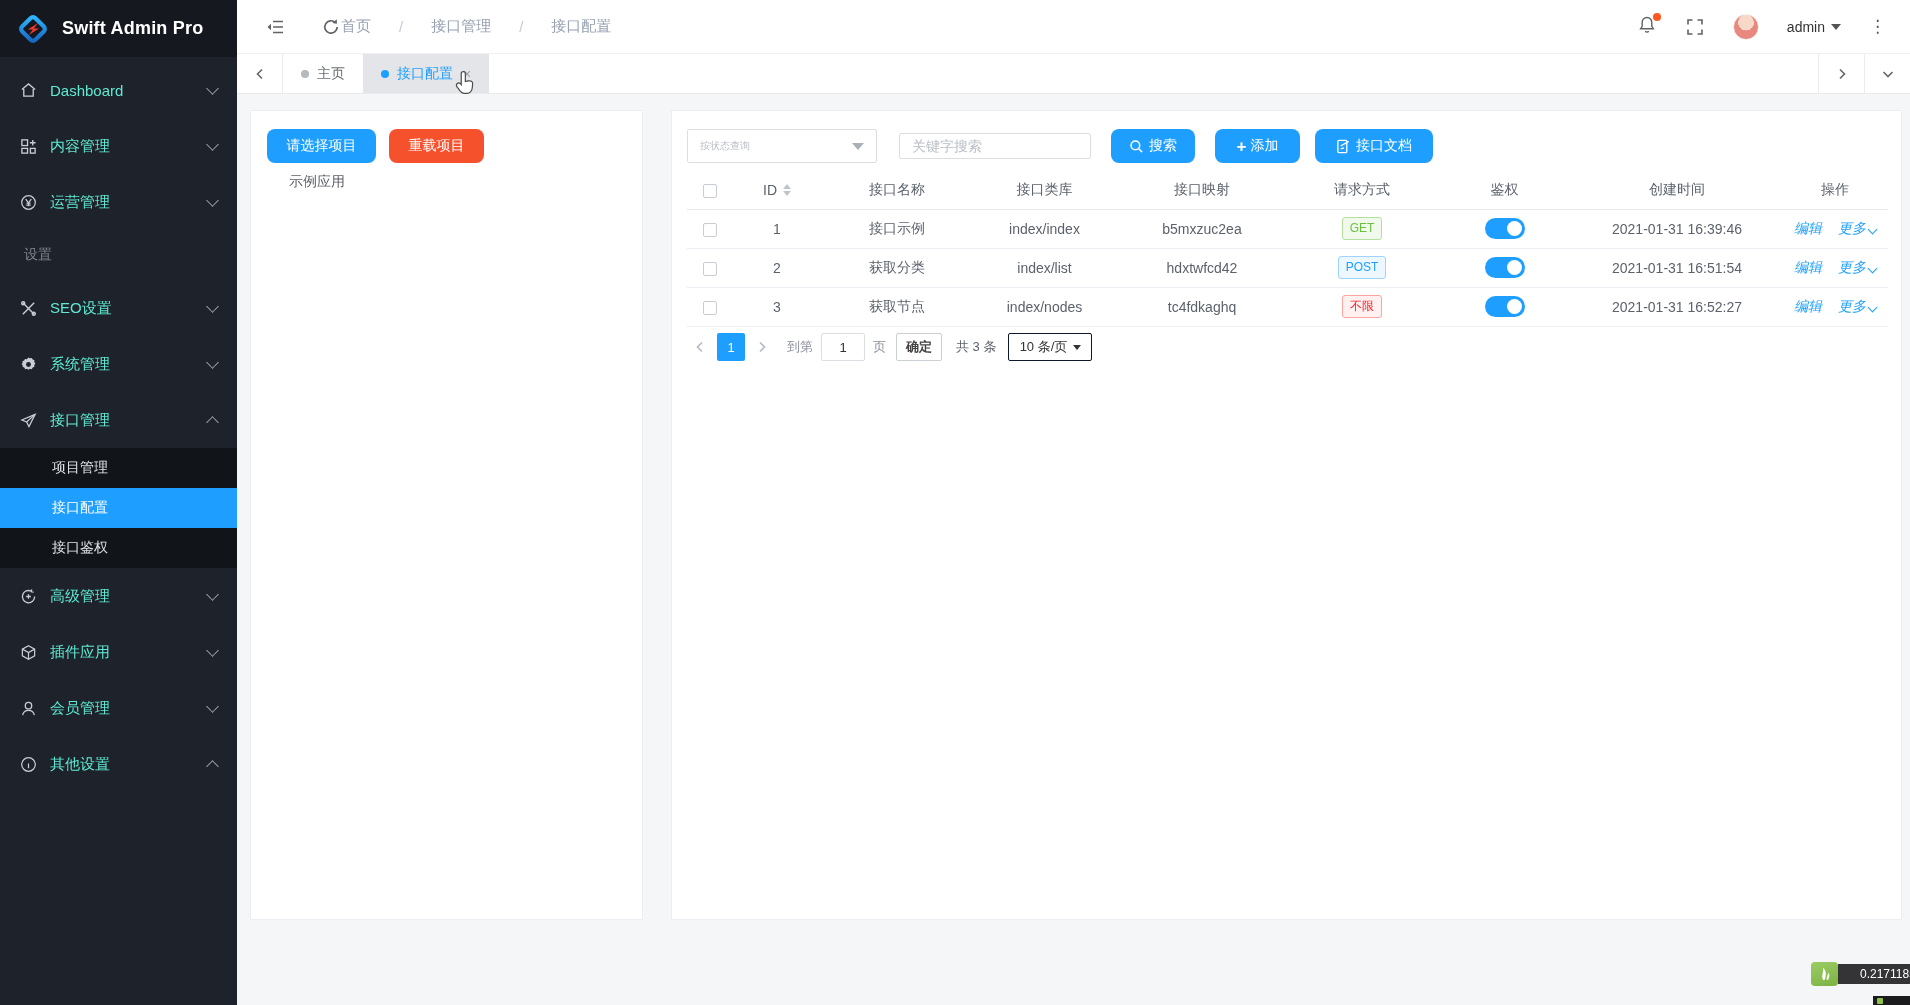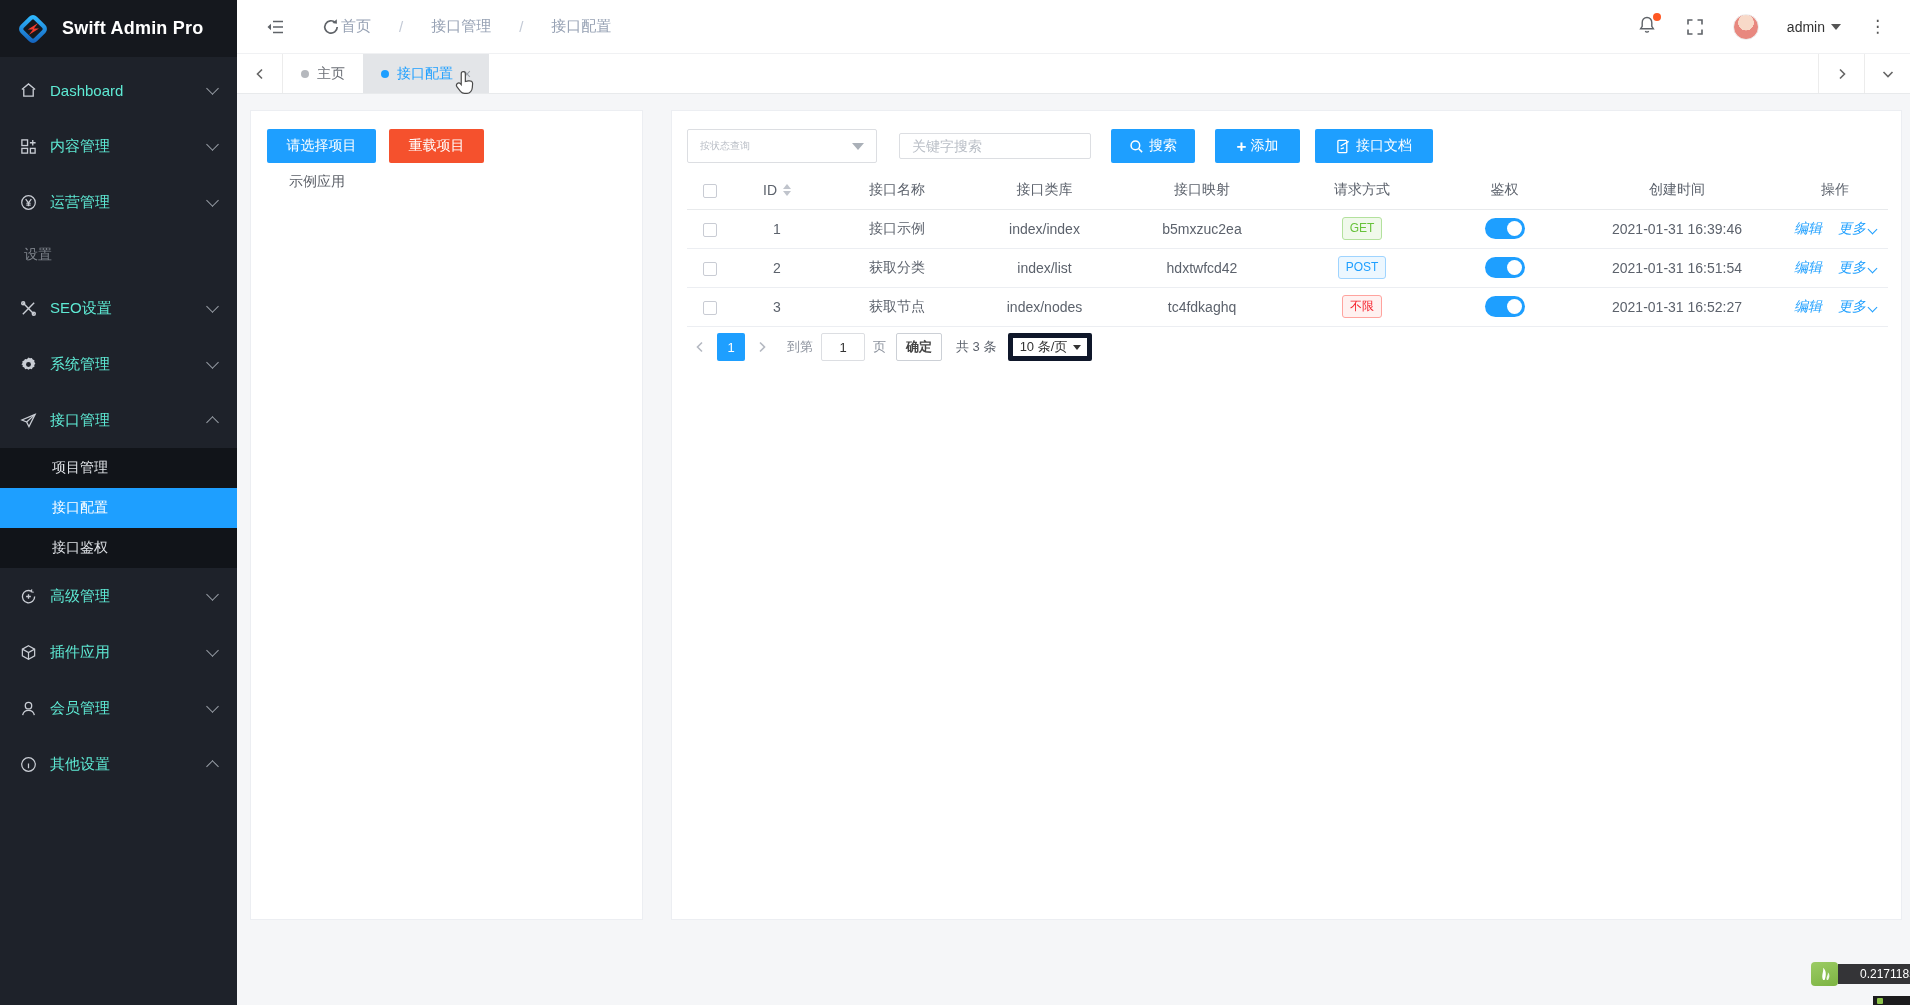--- a/index.html
+++ b/index.html
@@ -50,21 +50,21 @@
   .tab-close { color:#9aa0a8; font-size:14px; margin-left:2px; cursor:pointer; }
   .chevron-svg { width:12px; height:12px; stroke:#666; stroke-width:1.6; fill:none; }
   .cursor-hand { position:absolute; left:455px; top:70px; width:22px; height:26px; z-index:20; pointer-events:none; }
 
   
   .content { position:absolute; left:237px; top:94px; right:0; bottom:0; background:#f5f6f8; }
   .card { position:absolute; background:#fff; border:1px solid #eceef2; }
   .card-left { left:13px; top:16px; width:393px; height:810px; }
   .card-right { left:434px; top:16px; width:1231px; height:810px; }
 
-  .btn { display:inline-flex; align-items:center; justify-content:center; border:none; border-radius:2px; font-size:14px; color:#fff; cursor:pointer; font-family:inherit; }
+  .btn { display:inline-flex; align-items:center; justify-content:center; border:none; border-radius:8px; font-size:14px; color:#fff; cursor:pointer; font-family:inherit; }
   .btn-blue { background:#1e9fff; }
   .btn-orange { background:#f5512d; }
   .pl-btn-select { position:absolute; left:16px; top:18px; width:109px; height:34px; }
   .pl-btn-reload { position:absolute; left:138px; top:18px; width:95px; height:34px; }
   .tree-item { position:absolute; left:38px; top:62px; font-size:14px; color:#5a5e66; cursor:pointer; }
 
   
   .toolbar { position:absolute; left:15px; right:15px; top:18px; height:34px; display:flex; align-items:center; }
   .fake-select { width:190px; height:34px; border:1px solid #dcdee2; border-radius:2px; display:flex; align-items:center; padding:0 12px; color:#b9bec6; font-size:10px; cursor:pointer; background:#fff; }
   .fake-select .spacer { flex:1; }
@@ -100,21 +100,21 @@
   
   .pager { position:absolute; left:15px; top:222px; height:28px; display:flex; align-items:center; font-size:13px; color:#8d939e; }
   .pg-nav { width:26px; height:28px; display:flex; align-items:center; justify-content:center; cursor:pointer; }
   .pg-nav .chevron-svg { stroke:#b5b9c2; }
   .pg-num { width:28px; height:28px; border-radius:2px; background:#1e9fff; color:#fff; display:flex; align-items:center; justify-content:center; font-size:13px; margin:0 4px; cursor:pointer; }
   .pg-goto-label { margin-left:12px; }
   .pg-input { width:44px; height:28px; margin-left:8px; border:1px solid #dcdee2; border-radius:2px; text-align:center; font-size:13px; color:#333; font-family:inherit; outline:none; }
   .pg-unit { margin-left:8px; }
   .pg-confirm { margin-left:10px; width:46px; height:28px; background:#fff; border:1px solid #ccd0d6; border-radius:2px; font-size:13px; font-weight:bold; color:#444; cursor:pointer; font-family:inherit; }
   .pg-total { margin-left:14px; color:#5c626c; }
-  .pg-size { margin-left:12px; width:84px; height:28px; border:5px solid #0f172a; border-radius:2px; display:flex; align-items:center; justify-content:center; gap:6px; color:#333; cursor:pointer; background:#fff; }
+  .pg-size { margin-left:12px; width:84px; height:28px; border:1px solid #0f172a; border-radius:2px; display:flex; align-items:center; justify-content:center; gap:6px; color:#333; cursor:pointer; background:#fff; }
   .pg-size .caret-down { border-top-color:#333; border-left-width:4px; border-right-width:4px; border-top-width:5px; }
   .trace-badge { position:absolute; left:1811px; top:962px; width:27px; height:24px; border-radius:4px; background:linear-gradient(160deg,#9ccc65,#7cb342); display:flex; align-items:center; justify-content:center; cursor:pointer; z-index:9; }
   .trace-badge svg { width:18px; height:18px; }
   .trace-label { position:absolute; left:1838px; top:964px; right:0; height:20px; background:#343437; color:#fff; font-size:12px; display:flex; align-items:center; padding-left:22px; z-index:8; }
   .trace-bar { position:absolute; left:1873px; top:996px; right:0; height:9px; background:#1b1b1d; z-index:9; }
   .trace-bar i { position:absolute; left:4px; top:2px; width:6px; height:6px; background:#8bc34a; border-radius:1px; }
 </style>
 </head>
 <body>
 

